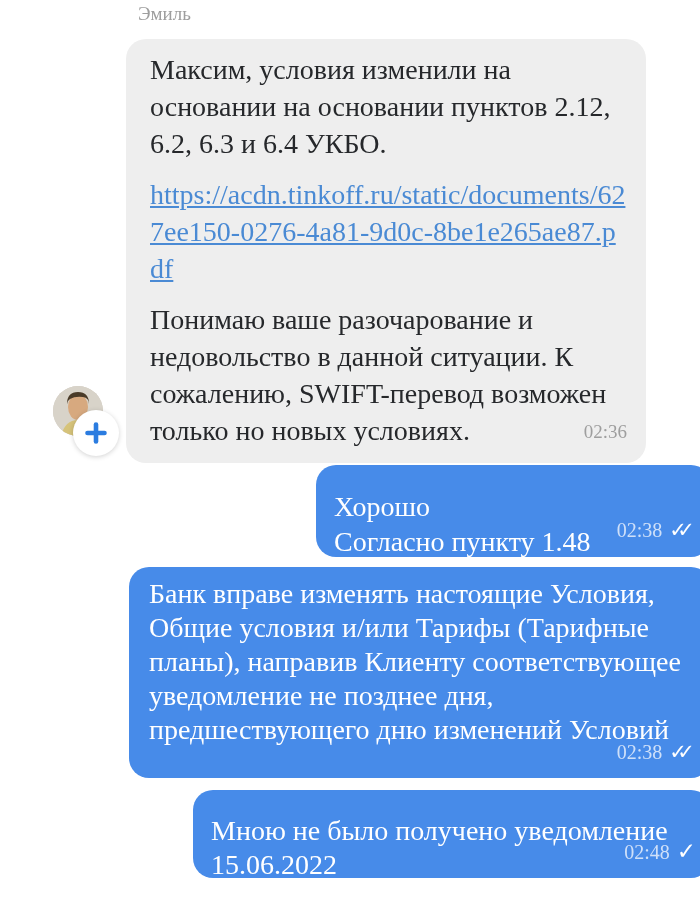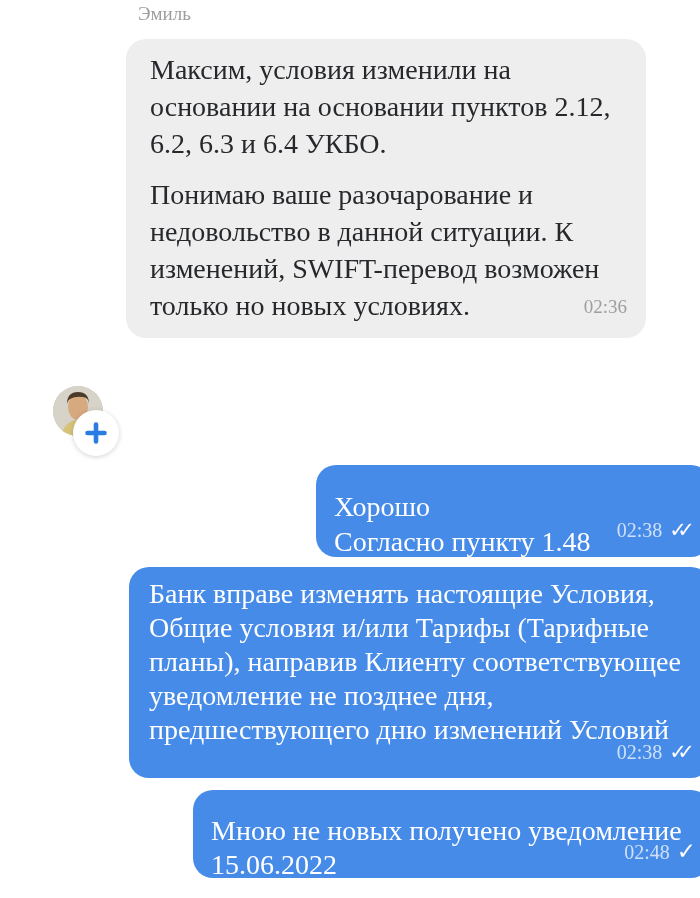--- a/index.html
+++ b/index.html
@@ -78,21 +78,22 @@
 </style>
 </head>
 <body>
 
 <div class="chat-screen">
 
   <div class="sender-name">Эмиль</div>
 
   <div class="bubble incoming">
     <p>Максим, условия изменили на основании на основании пунктов 2.12, 6.2, 6.3 и 6.4 УКБО.</p>
-    <p>Понимаю ваше разочарование и недовольство в данной ситуации. К изменений, SWIFT-перевод возможен только но новых условиях.</p>
+    <p><a class="message-link" href="#">https://acdn.tinkoff.ru/static/documents/627ee150-0276-4a81-9d0c-8be1e265ae87.pdf</a></p>
+    <p>Понимаю ваше разочарование и недовольство в данной ситуации. К сожалению, SWIFT-перевод возможен только но новых условиях.</p>
     <span class="incoming-time">02:36</span>
   </div>
 
   <div class="avatar">
     <svg width="50" height="50" viewBox="0 0 50 50">
       <rect x="0" y="0" width="50" height="50" fill="#d8d3c9"></rect>
       <path d="M8 50 Q12 34 25 34 Q38 34 42 50 Z" fill="#d6c37a"></path>
       <ellipse cx="25" cy="21" rx="10" ry="13" fill="#d7a97f"></ellipse>
       <path d="M14 18 Q14 6 25 6 Q36 6 36 18 Q36 12 30 11 Q22 10 17 13 Q14 15 14 18 Z" fill="#4a3b28"></path>
     </svg>
@@ -116,21 +117,21 @@
 
   <div class="bubble outgoing outgoing-2">
     <span>Банк вправе изменять настоящие Условия, Общие условия и/или Тарифы (Тарифные планы), направив Клиенту соответствующее уведомление не позднее дня, предшествующего дню изменений Условий</span>
     <span class="meta">
       <span>02:38</span>
       <span class="checks">✓✓</span>
     </span>
   </div>
 
   <div class="bubble outgoing outgoing-3">
-    <span class="msg-line">Мною не новых получено уведомление</span>
+    <span class="msg-line">Мною не было получено уведомление</span>
     <span class="msg-line">15.06.2022</span>
     <span class="meta">
       <span>02:48</span>
       <span class="checks single">✓</span>
     </span>
   </div>
 
 </div>
 
 </body></html>

